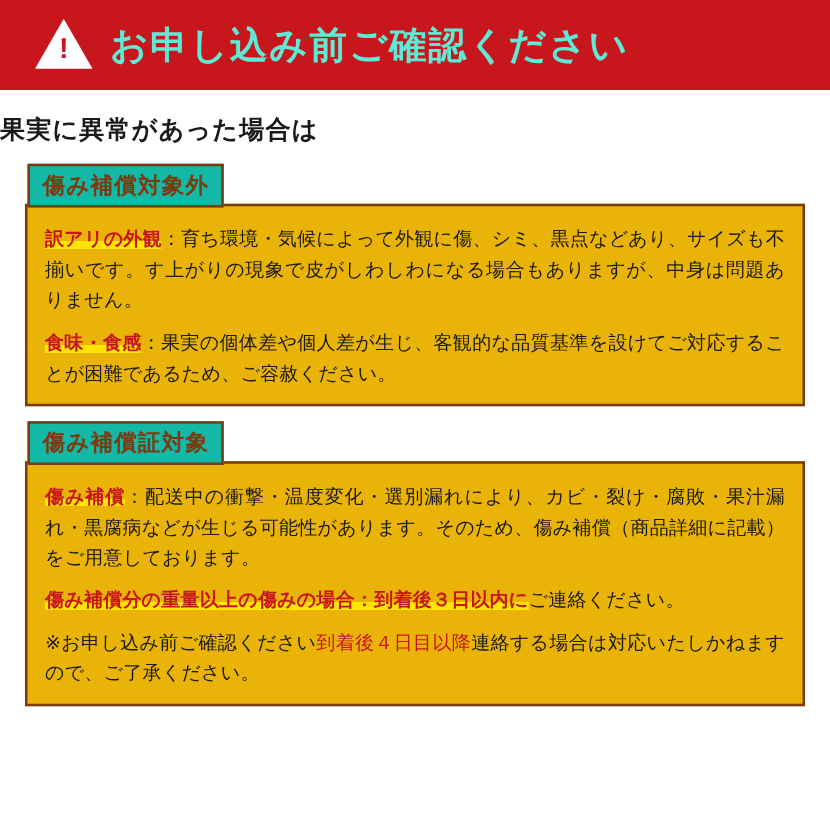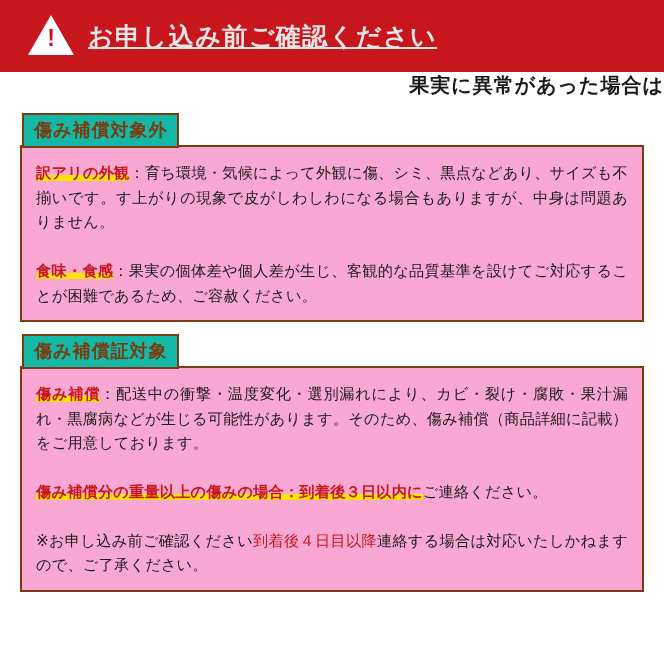--- a/index.html
+++ b/index.html
@@ -49,31 +49,31 @@
     top: 12px;
     width: 46px;
     text-align: center;
     font-size: 23px;
     font-weight: bold;
     line-height: 1;
     color: #c8161d;
     font-family: "Liberation Sans", sans-serif;
   }
   .header-title {
-    color: #e5e5e5;
-    font-size: 25px;
+    color: #5eead4;
+    font-size: 30px;
     font-weight: bold;
     letter-spacing: 1.5px;
     white-space: nowrap;
-    text-decoration: underline;
   }
 
   
   .lead {
-    text-align: right;
+    text-align: left;
+    padding-top: 18px;
   }
   .lead-line1 {
     font-size: 20px;
     font-weight: bold;
     color: #1a1a1a;
     letter-spacing: 1px;
   }
   .lead-line2 {
     margin-top: 10px;
     font-size: 24px;
@@ -102,30 +102,30 @@
     padding: 3px 10px 4px 10px;
     position: relative;
     z-index: 2;
     margin-left: 2px;
     letter-spacing: 1px;
   }
   .sec-box {
     border: 2px solid #7a3b10;
     margin-top: -3px;
     padding: 14px 14px 12px 14px;
-    background: #f9a8d4;
+    background: #eab308;
   }
   .para {
     font-size: 15.2px;
     line-height: 1.62;
     color: #1a1a1a;
     letter-spacing: 0.2px;
     text-align: justify;
   }
-  .para + .para { margin-top: 24px; }
+  .para + .para { margin-top: 9px; }
   .lbl {
     color: #c8161d;
     font-weight: bold;
     background: linear-gradient(transparent 60%, #ffe600 60%, #ffe600 95%, transparent 95%);
   }
   .inline-red {
     color: #c8161d;
     font-weight: normal;
   }
   .gap1 { height: 14px; }

